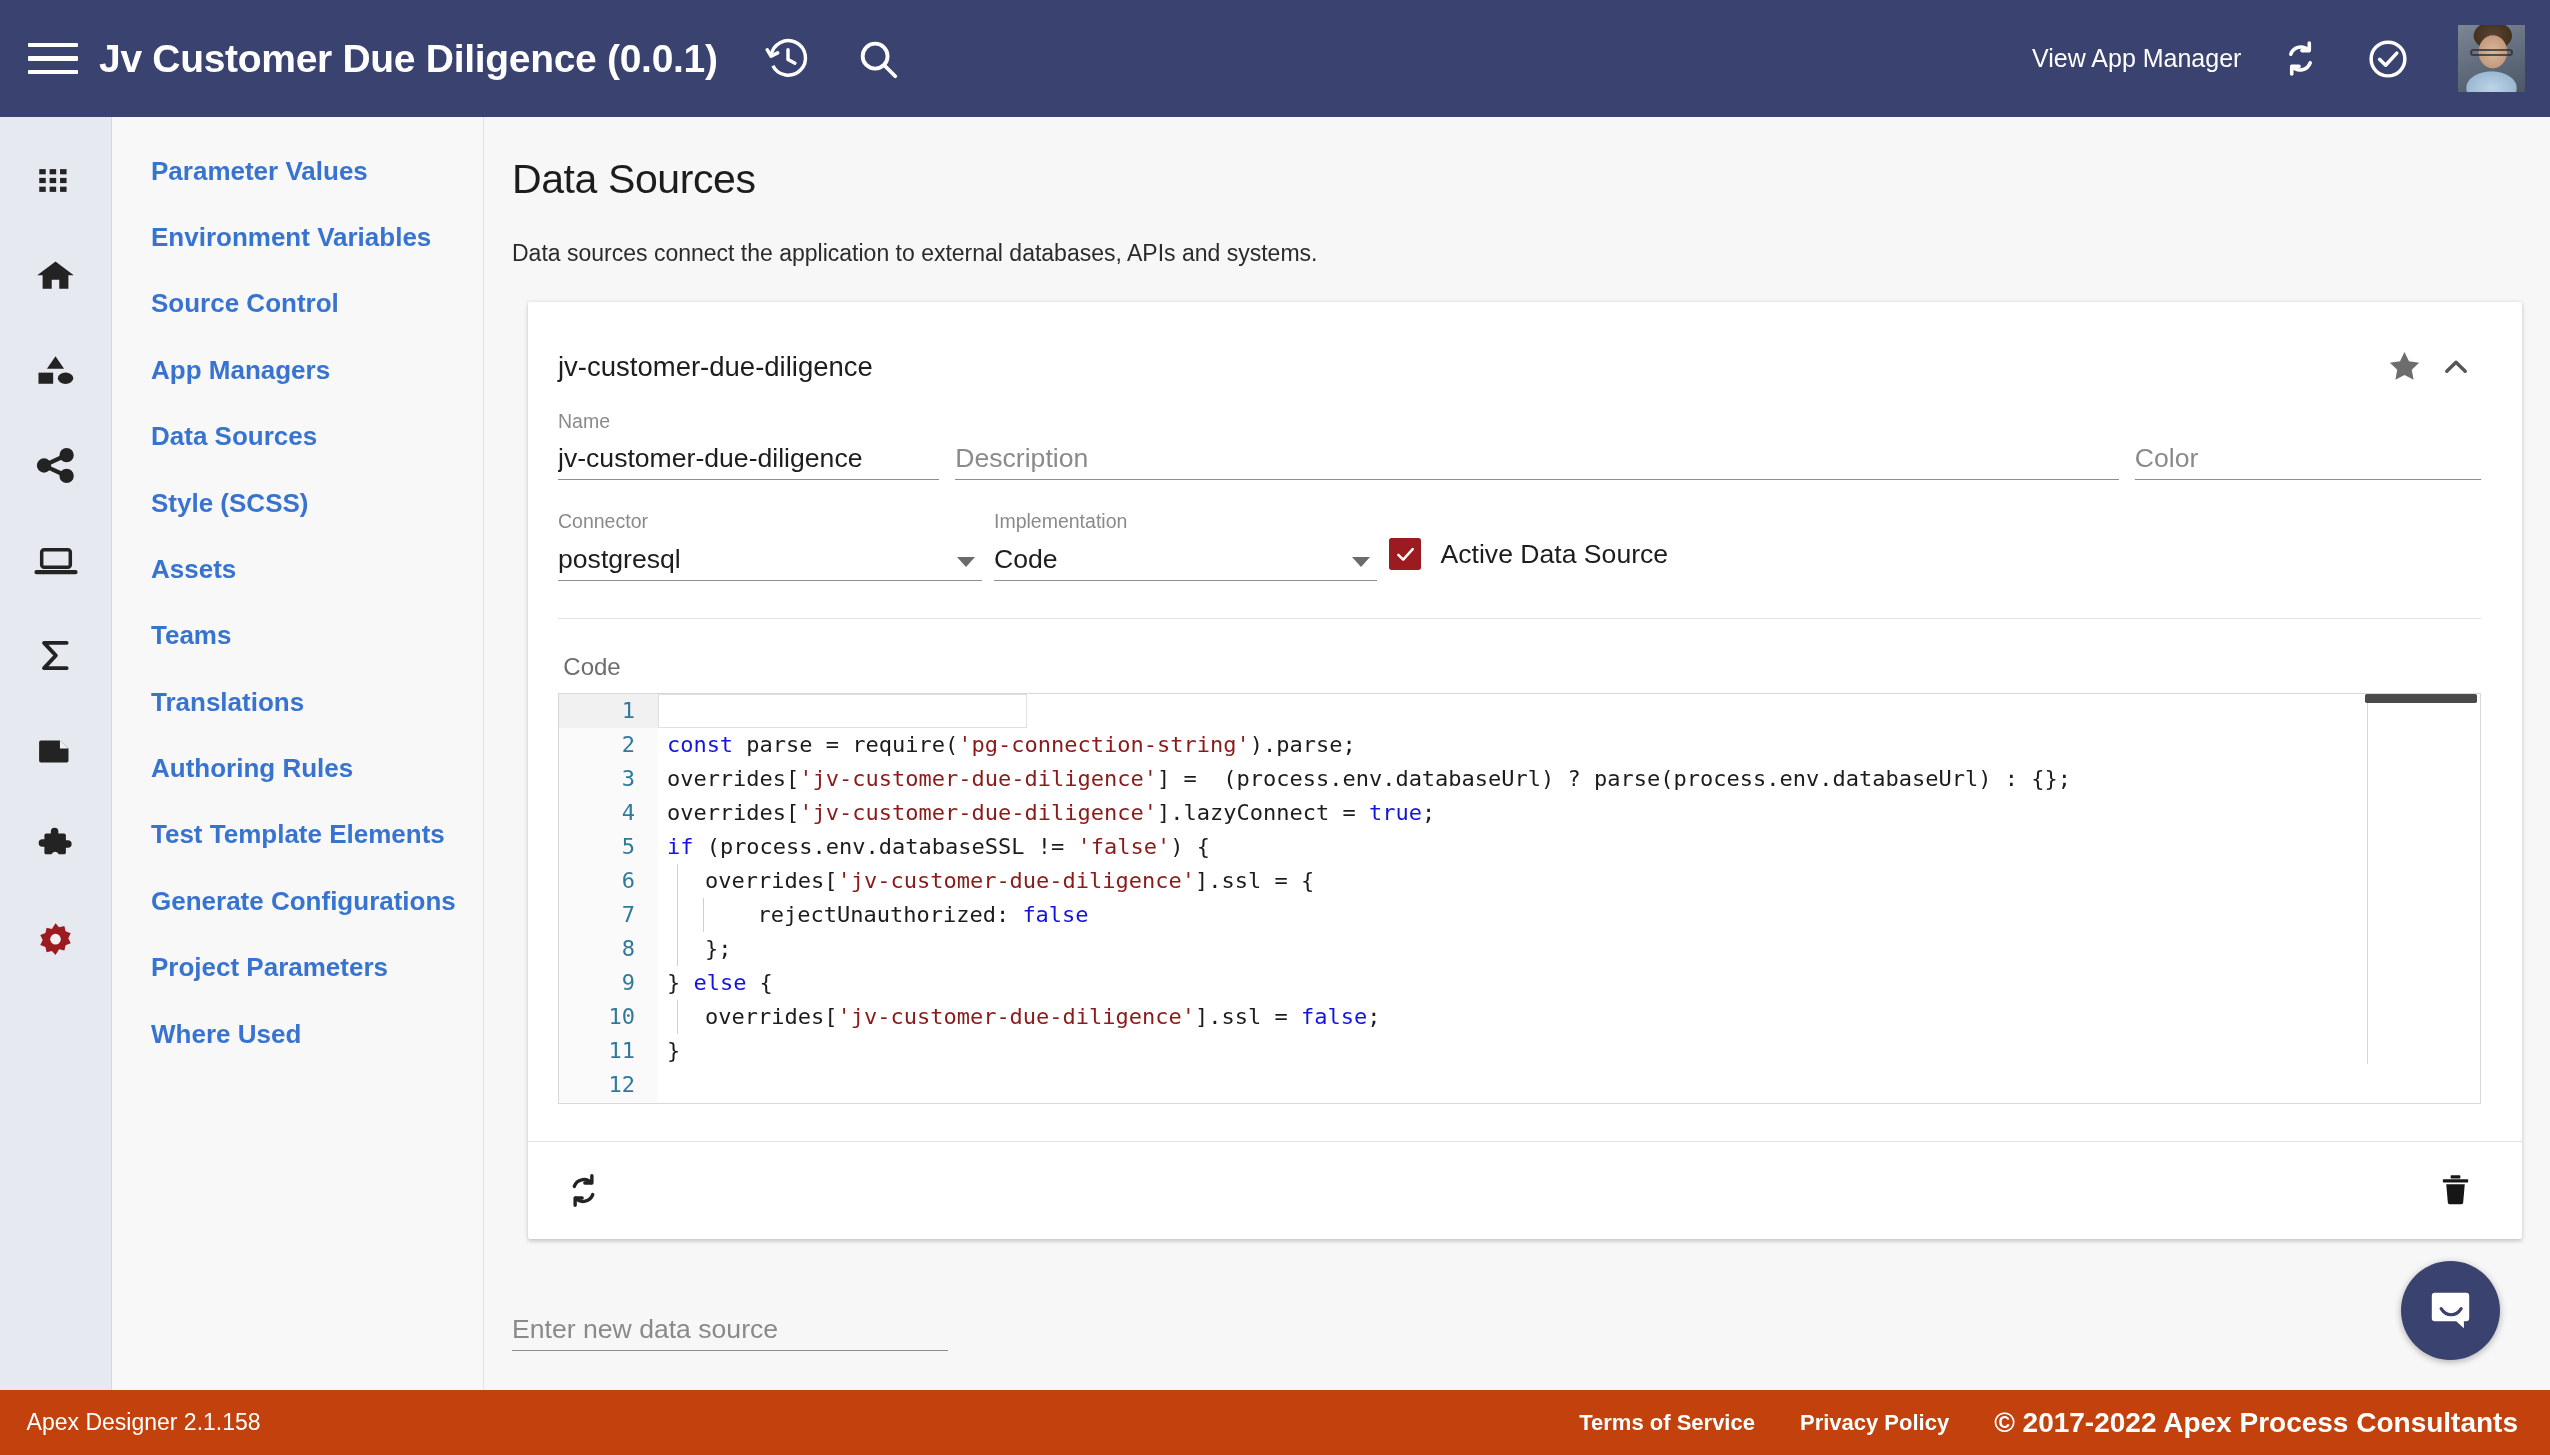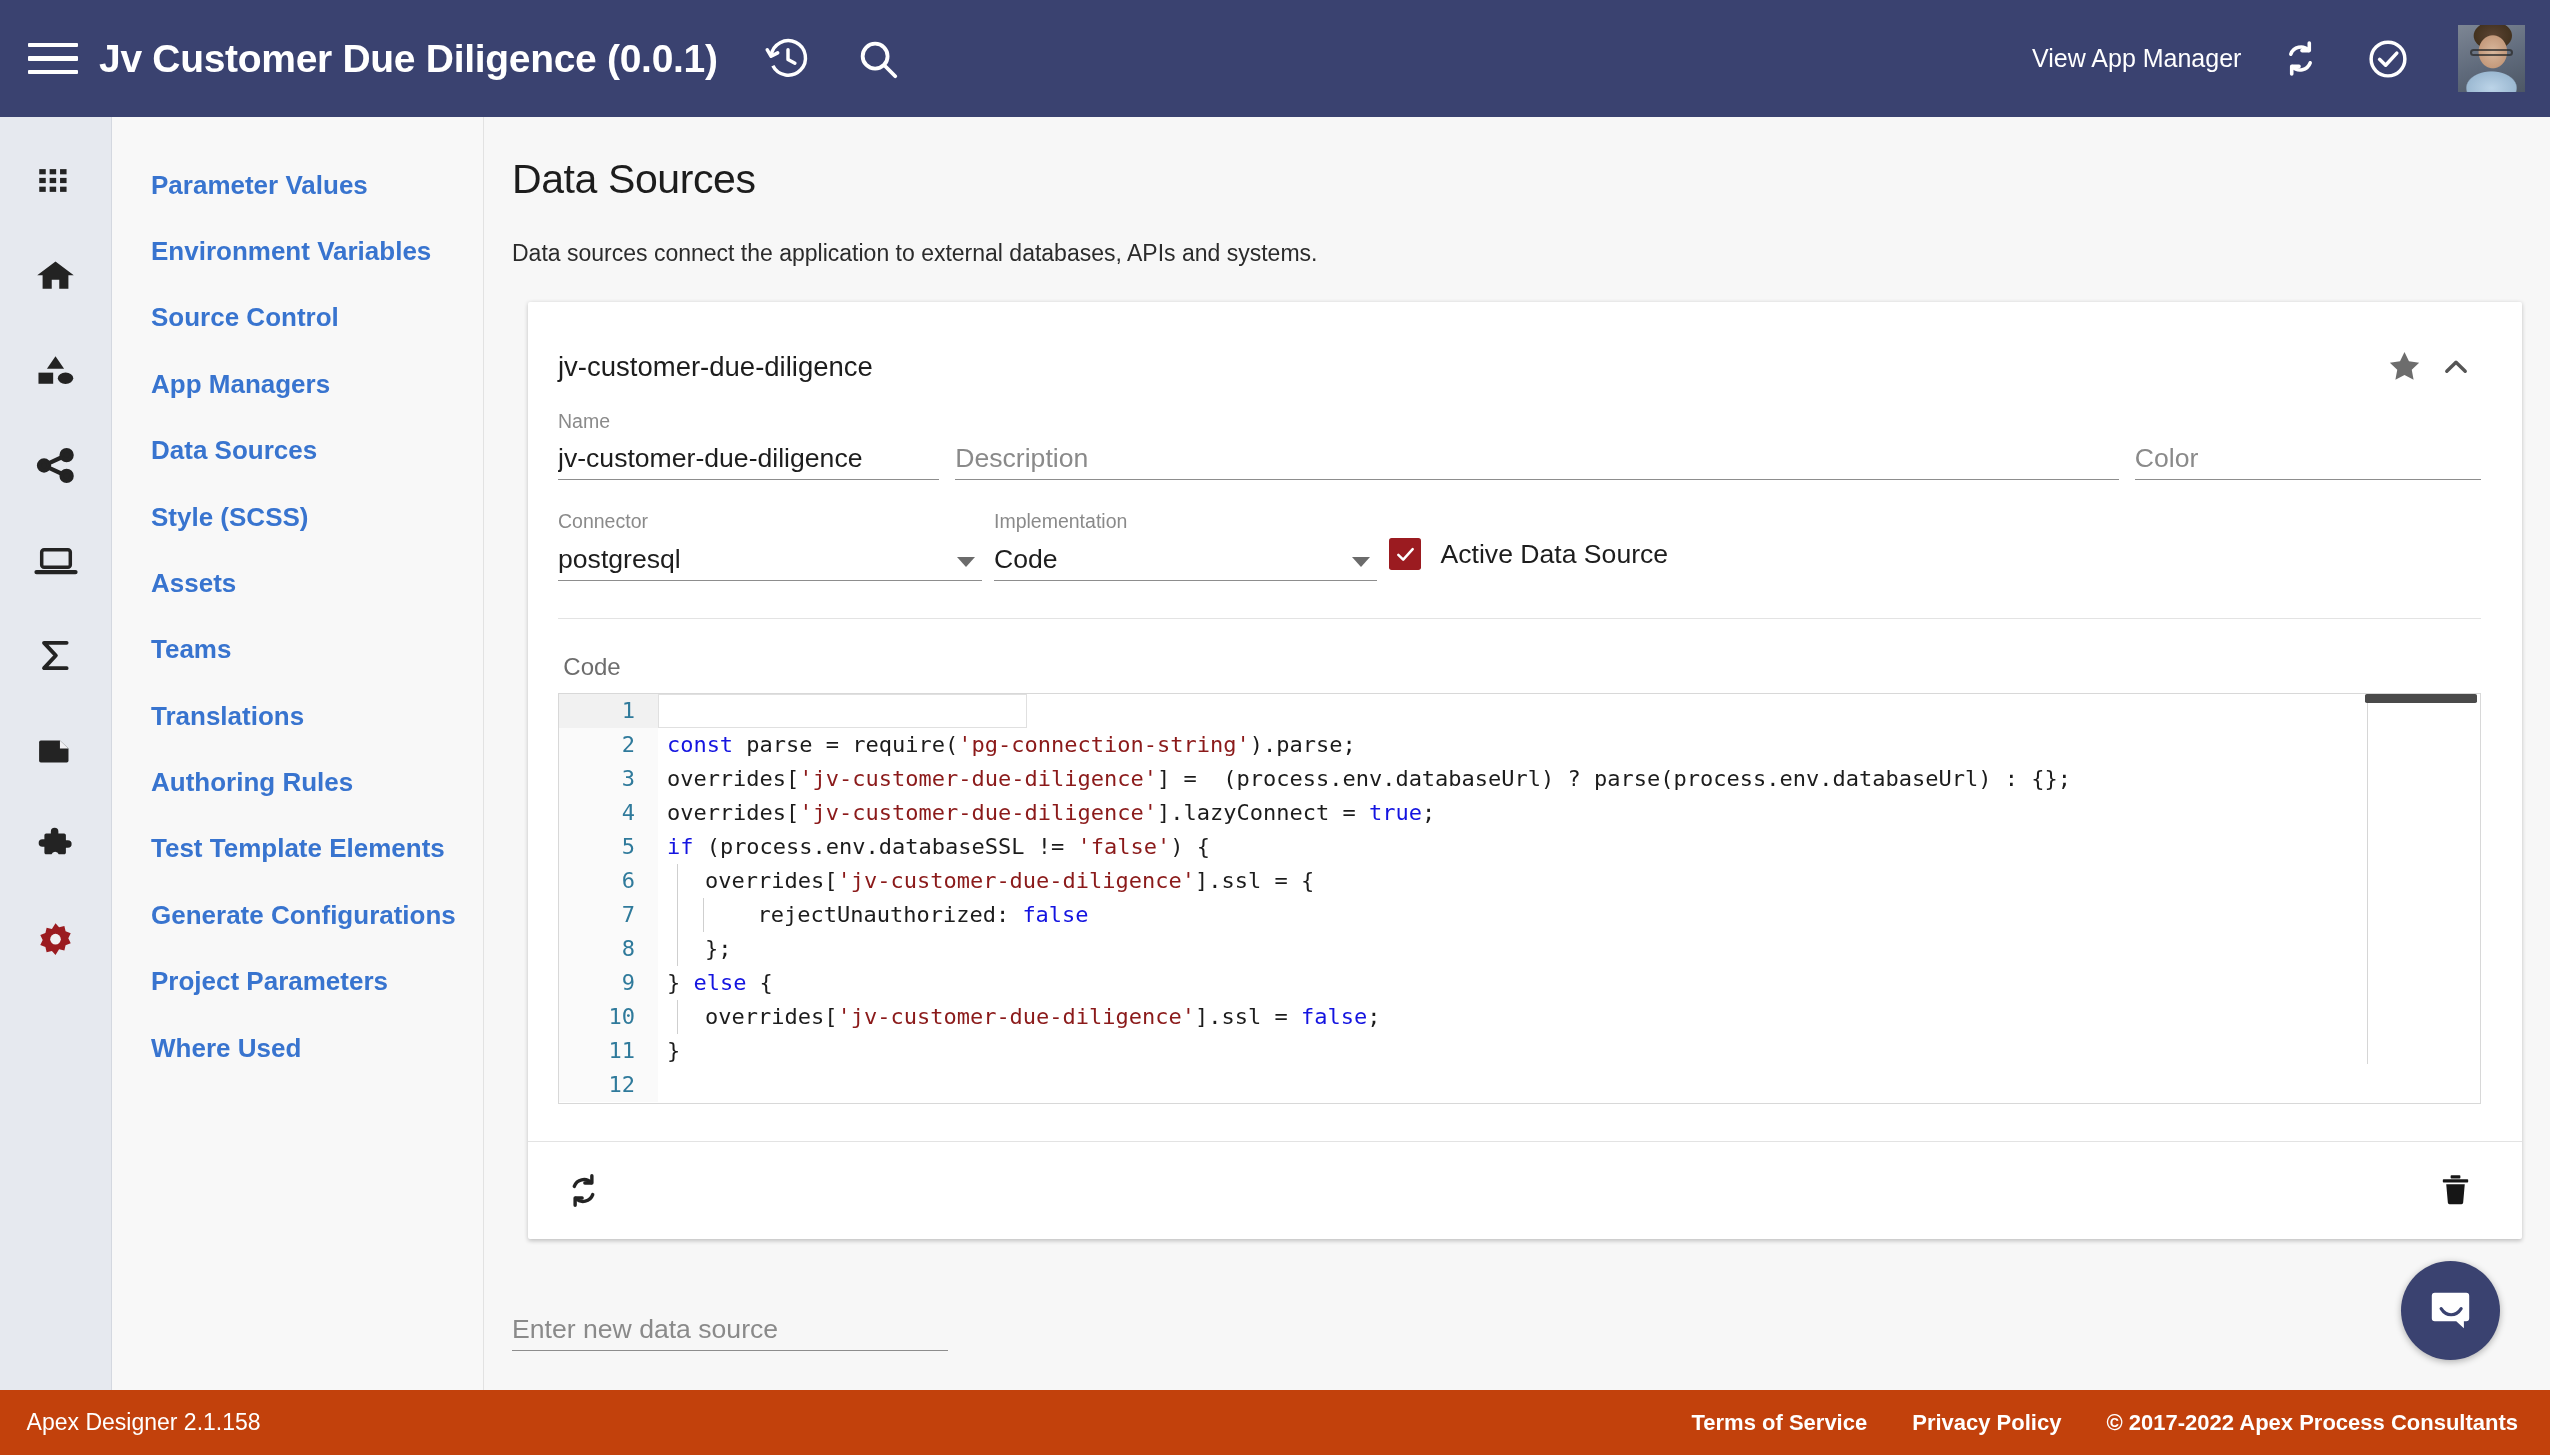--- a/index.html
+++ b/index.html
@@ -55,21 +55,21 @@
     display:flex; flex-direction:column; align-items:center;
     padding-top:34px; gap:37px; z-index:20;
   }
   .rail-item{ width:58px; height:58px; display:flex; align-items:center;
     justify-content:center; cursor:pointer; }
 
   
   .sidenav{
     position:absolute; top:117px; left:112px; width:372px; height:1273px;
     background:#f8f8f8; border-right:0.9px solid #e2e2e2;
-    padding-top:35px; overflow:hidden; z-index:15;
+    padding-top:21px; overflow:hidden; z-index:15;
   }
   .nav-item{
     display:block; color:#3874cf; font-size:26px; font-weight:bold;
     padding:17.7px 0 17.7px 39px; cursor:pointer; white-space:nowrap;
   }
 
   
   .main{
     position:absolute; top:117px; left:484px; right:0; height:1273px;
     background:#f7f7f7; overflow:hidden; padding:39px 0 0 0;
@@ -182,21 +182,21 @@
   .footer{
     position:absolute; left:0; bottom:0; width:2550px; height:65px;
     background:#c2410c; display:flex; align-items:center;
     padding:0 32px 0 26.6px; z-index:40;
   }
   .footer .fl{ color:#fff; font-size:23px; }
   .footer .sp{ flex:1 1 auto; }
   .footer .fr{ display:flex; align-items:center; gap:45px; }
   .footer .fr a{ color:#fff; font-size:22px; font-weight:bold;
     text-decoration:none; cursor:pointer; white-space:nowrap; }
-  .footer .fr .cpy{ color:#fff; font-size:22px; font-weight:bold; white-space:nowrap; }
+  .footer .fr .cpy{ color:#fff; font-size:28px; font-weight:bold; white-space:nowrap; }
 
   
   .intercom{
     position:absolute; right:50px; bottom:95px; width:99px; height:99px;
     border-radius:50%; background:#3a4270; display:flex; align-items:center;
     justify-content:center; cursor:pointer; box-shadow:0 1.8px 7px rgba(0,0,0,.3);
     z-index:50;
   }
 </style>
 </head>

